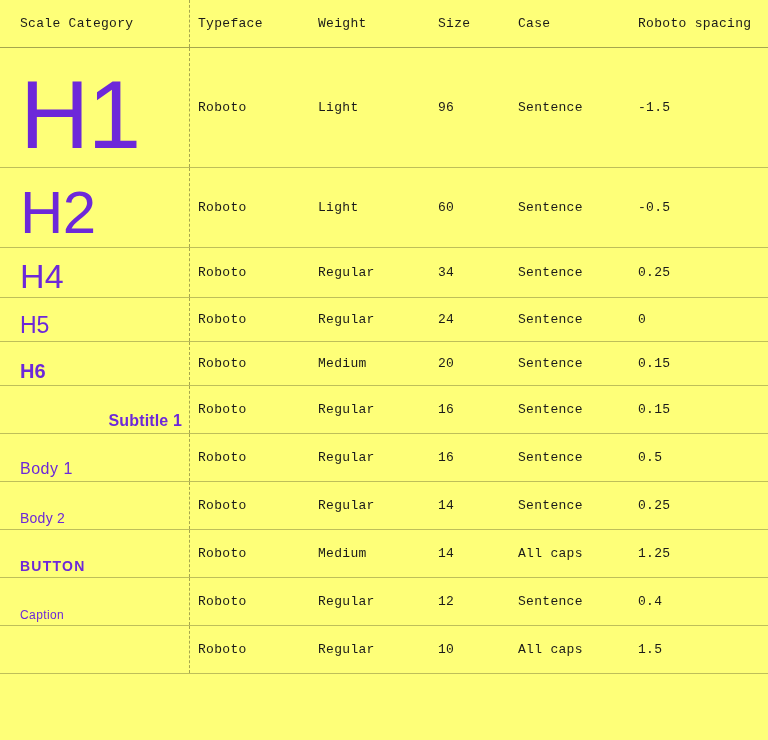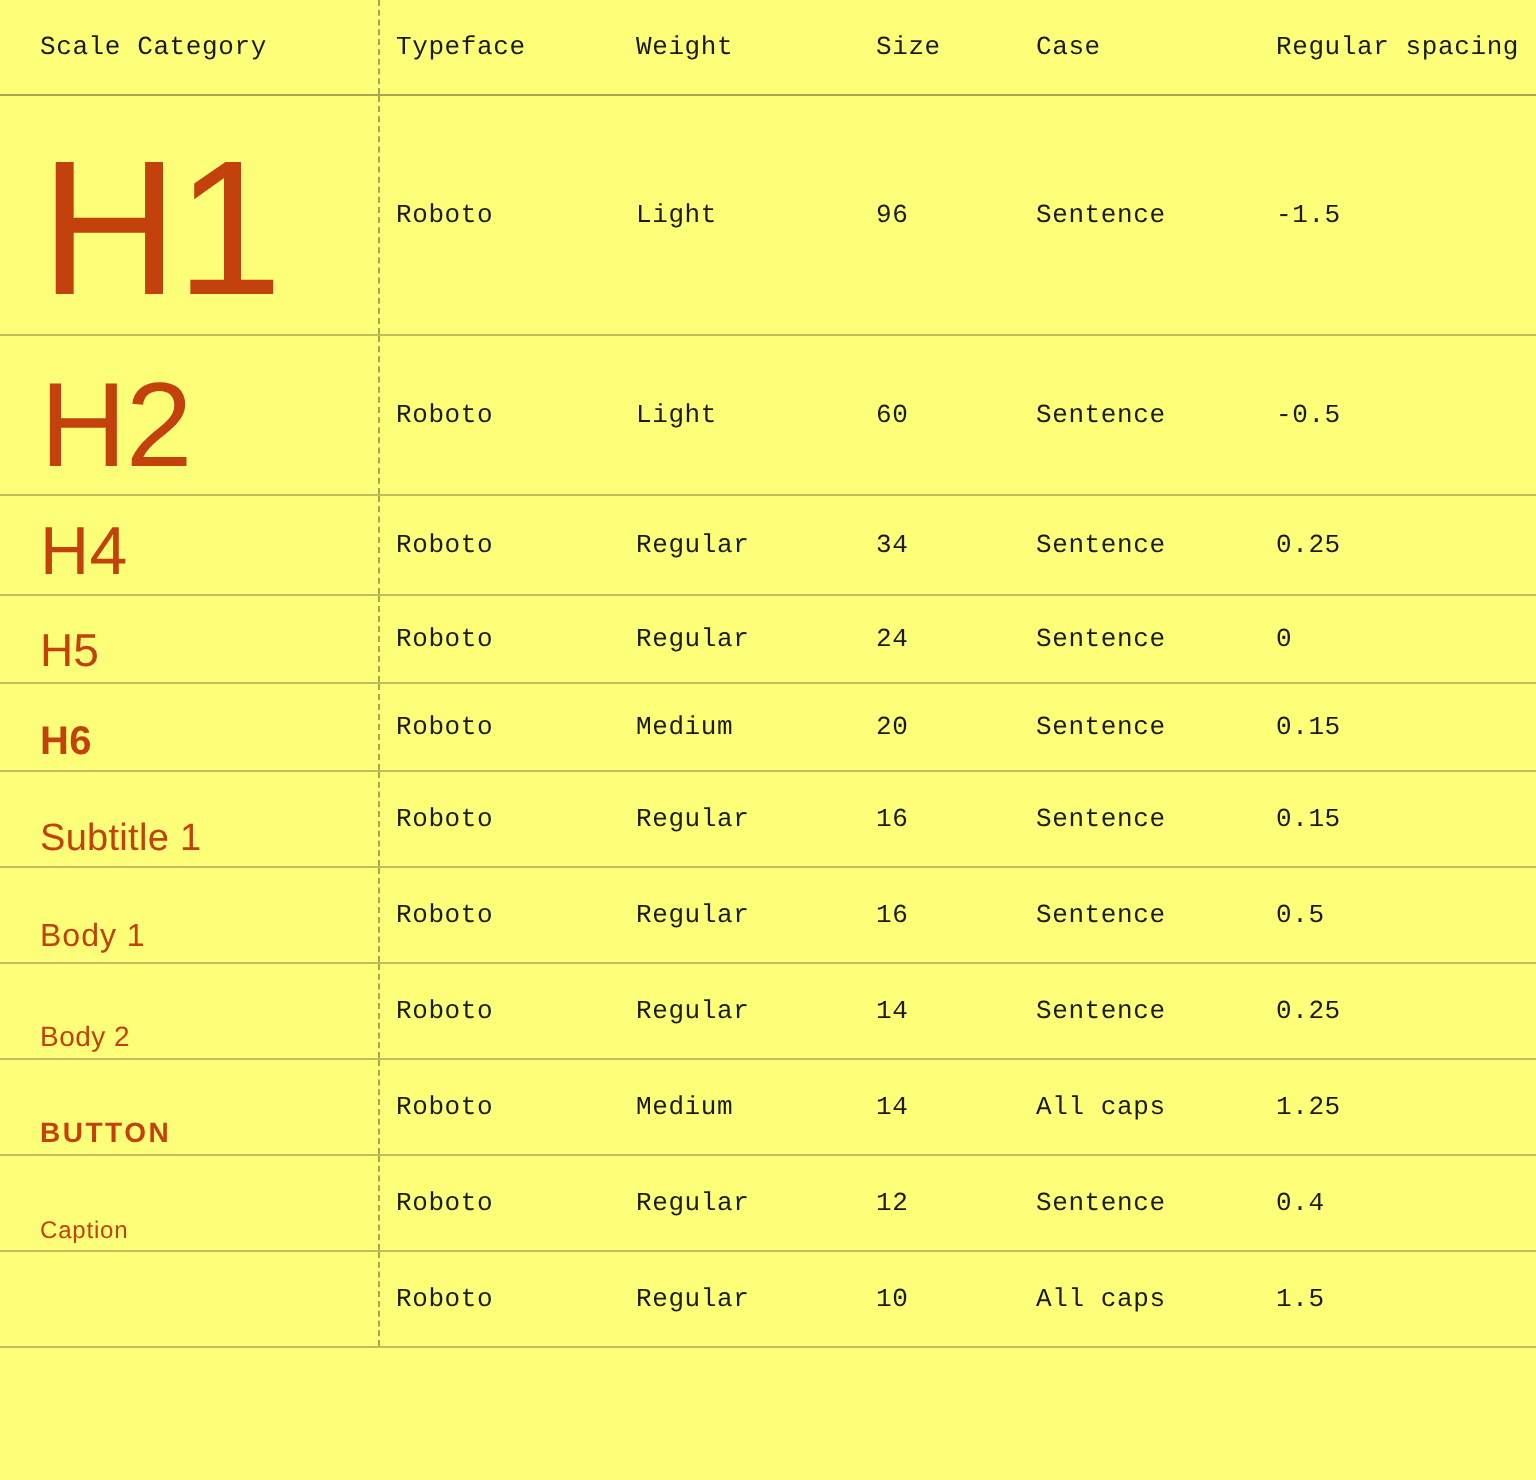--- a/index.html
+++ b/index.html
@@ -41,39 +41,39 @@
     border-right: 1px dashed rgba(0,0,0,0.35);
   }
   .header-row .col-scale::after { top: 0; }
   .col-typeface { width: 120px; }
   .col-weight   { width: 120px; }
   .col-size     { width: 80px;  }
   .col-case     { width: 120px; margin-top: 44px; }
   .col-ls       { width: 138px; }
   .sample {
     font-family: "Helvetica Neue", Arial, sans-serif;
-    color: #c2410c;
+    color: #6d28d9;
     line-height: 1;
     display: block;
     white-space: nowrap;
   }
   .sample-wrap { padding: 6px 0 4px 0; }
 </style>
 </head>
 <body>
 
 <table class="table">
   <tbody>
       <tr class="header-row">
     <td class="col-scale mono">Scale Category</td>
     <td class="col-typeface mono">Typeface</td>
     <td class="col-weight mono">Weight</td>
     <td class="col-size mono">Size</td>
     <td class="col-case mono">Case</td>
-    <td class="col-ls mono">Regular spacing</td>
+    <td class="col-ls mono">Roboto spacing</td>
   </tr>
   </tbody>
     <tbody id="rows">
       <tr class="data-row">
         <td class="col-scale" style="height: 120px; vertical-align: bottom;">
           <div class="sample-wrap">
             <span class="sample" style="font-size: 96px; font-weight: 300; letter-spacing: -1.5px;">H1</span>
           </div>
         </td>
         <td class="col-typeface mono">Roboto</td>
@@ -126,21 +126,21 @@
         </td>
         <td class="col-typeface mono">Roboto</td>
         <td class="col-weight mono">Medium</td>
         <td class="col-size mono">20</td>
         <td class="col-case mono">Sentence</td>
         <td class="col-ls mono">0.15</td>
       </tr>
       <tr class="data-row">
         <td class="col-scale" style="height: 48px; vertical-align: bottom;">
           <div class="sample-wrap">
-            <span class="sample" style="font-size: 19px; font-weight: 400; letter-spacing: 0.15px;">Subtitle 1</span>
+            <span class="sample" style="font-size: 16px; font-weight: 700; letter-spacing: 0.15px; text-align: right;">Subtitle 1</span>
           </div>
         </td>
         <td class="col-typeface mono">Roboto</td>
         <td class="col-weight mono">Regular</td>
         <td class="col-size mono">16</td>
         <td class="col-case mono">Sentence</td>
         <td class="col-ls mono">0.15</td>
       </tr>
       <tr class="data-row">
         <td class="col-scale" style="height: 48px; vertical-align: bottom;">

